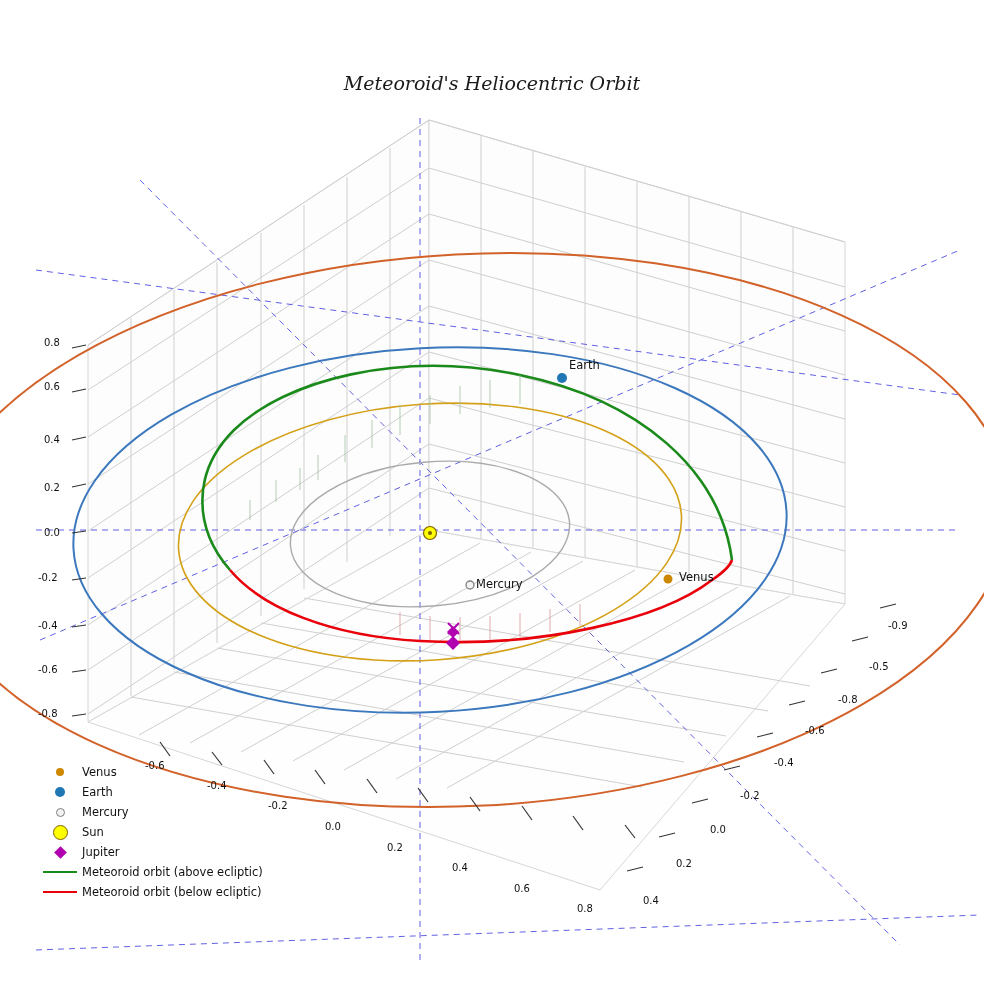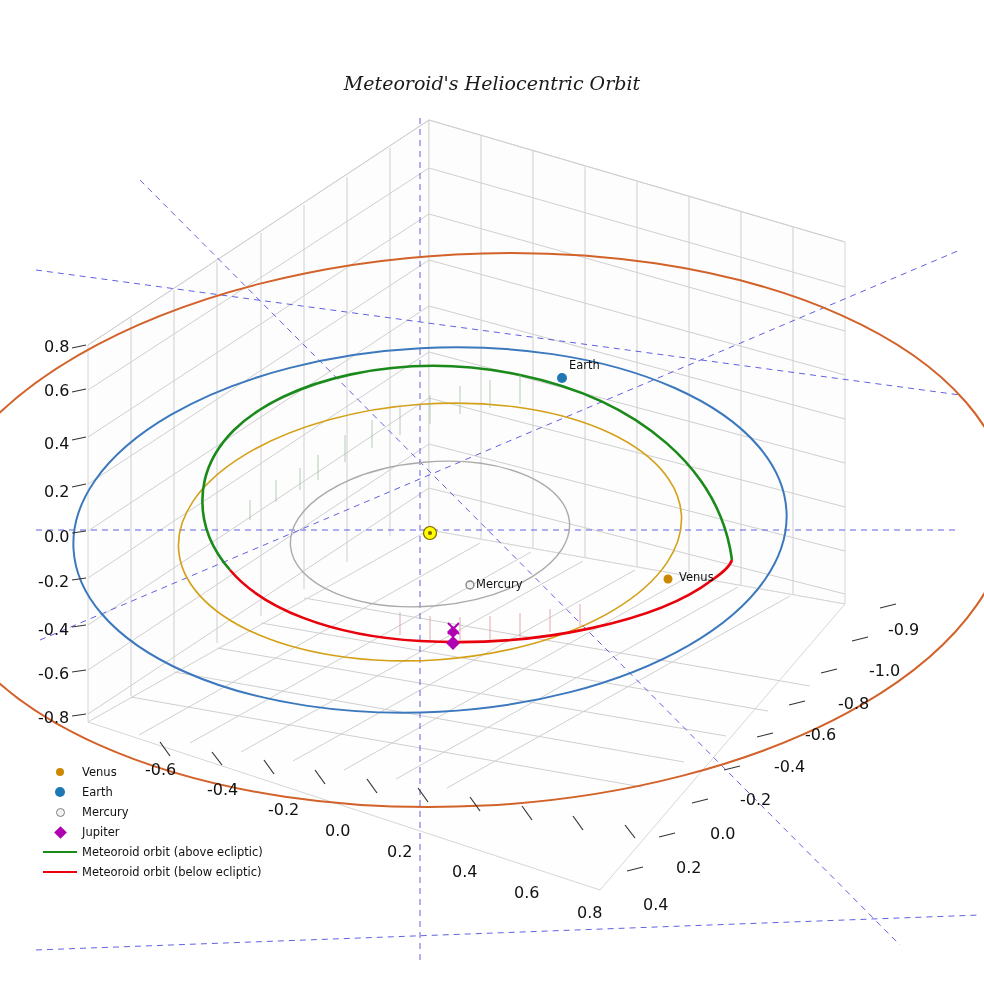--- a/index.html
+++ b/index.html
@@ -28,21 +28,21 @@
   }
   svg.layer {
     position: absolute;
     top: 0;
     left: 0;
     width: 984px;
     height: 984px;
   }
   .tick-label {
     position: absolute;
-    font-size: 16px;
+    font-size: 10px;
     color: #111;
     white-space: nowrap;
   }
   .pt-label {
     position: absolute;
     font-size: 11.5px;
     color: #111;
     white-space: nowrap;
   }
   #legend {
@@ -301,21 +301,21 @@
     <div class="tick-label" style="left:268px; top:800px;">-0.2</div>
     <div class="tick-label" style="left:325px; top:821px;">0.0</div>
     <div class="tick-label" style="left:387px; top:842px;">0.2</div>
     <div class="tick-label" style="left:452px; top:862px;">0.4</div>
     <div class="tick-label" style="left:514px; top:883px;">0.6</div>
     <div class="tick-label" style="left:577px; top:903px;">0.8</div>
   </div>
 
   <div>
     <div class="tick-label" style="left:888px; top:620px;">-0.9</div>
-    <div class="tick-label" style="left:869px; top:661px;">-1.0</div>
+    <div class="tick-label" style="left:869px; top:661px;">-0.5</div>
     <div class="tick-label" style="left:838px; top:694px;">-0.8</div>
     <div class="tick-label" style="left:805px; top:725px;">-0.6</div>
     <div class="tick-label" style="left:774px; top:757px;">-0.4</div>
     <div class="tick-label" style="left:740px; top:790px;">-0.2</div>
     <div class="tick-label" style="left:710px; top:824px;">0.0</div>
     <div class="tick-label" style="left:676px; top:858px;">0.2</div>
     <div class="tick-label" style="left:643px; top:895px;">0.4</div>
   </div>
 
   <div class="pt-label" style="left:569px; top:358px;">Earth</div>
@@ -336,20 +336,26 @@
       <span class="legend-label">Earth</span>
     </div>
     <div class="legend-row">
       <span class="legend-key">
           <span class="dot" style="width:7px;height:7px;background:#f2f2f2;border:1.2px solid #7f7f7f;"></span>
         </span>
       <span class="legend-label">Mercury</span>
     </div>
     <div class="legend-row">
       <span class="legend-key">
+          <span class="dot" style="width:13px;height:13px;background:#ffff00;border:1.2px solid #806000;"></span>
+        </span>
+      <span class="legend-label">Sun</span>
+    </div>
+    <div class="legend-row">
+      <span class="legend-key">
           <span class="diamond" style="background:#b000b0;"></span>
         </span>
       <span class="legend-label">Jupiter</span>
     </div>
     <div class="legend-row">
       <span class="legend-key">
           <span class="linekey" style="border-top-color:#1a8a1a;"></span>
         </span>
       <span class="legend-label">Meteoroid orbit (above ecliptic)</span>
     </div>

